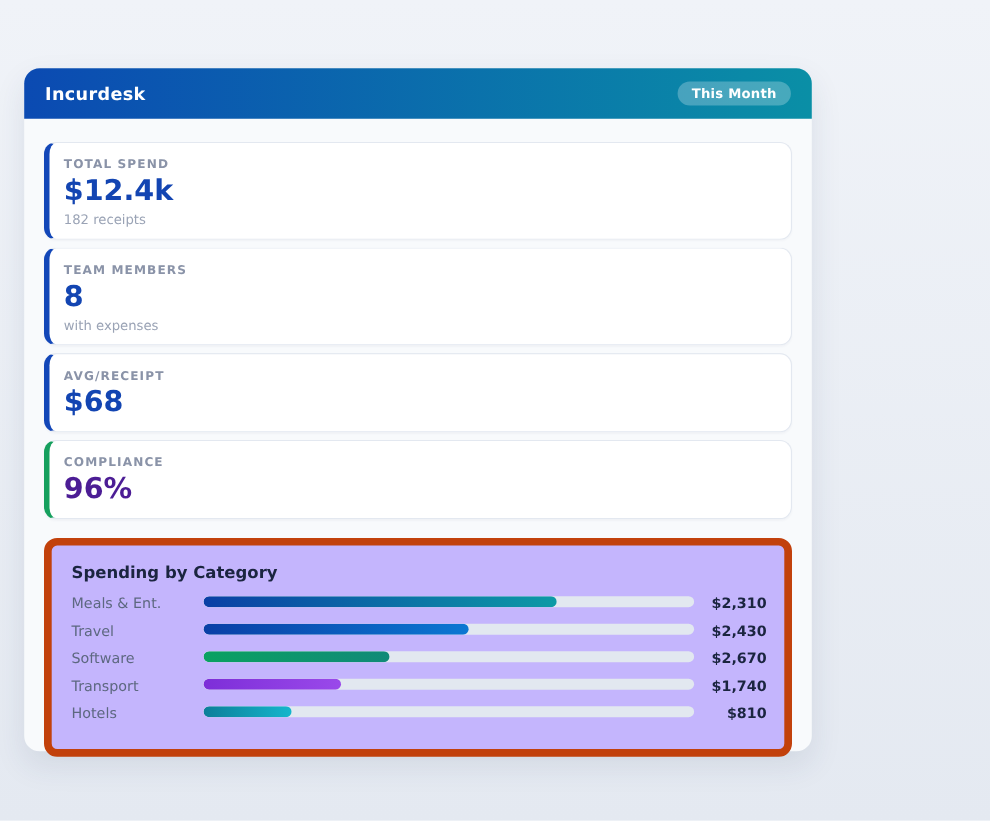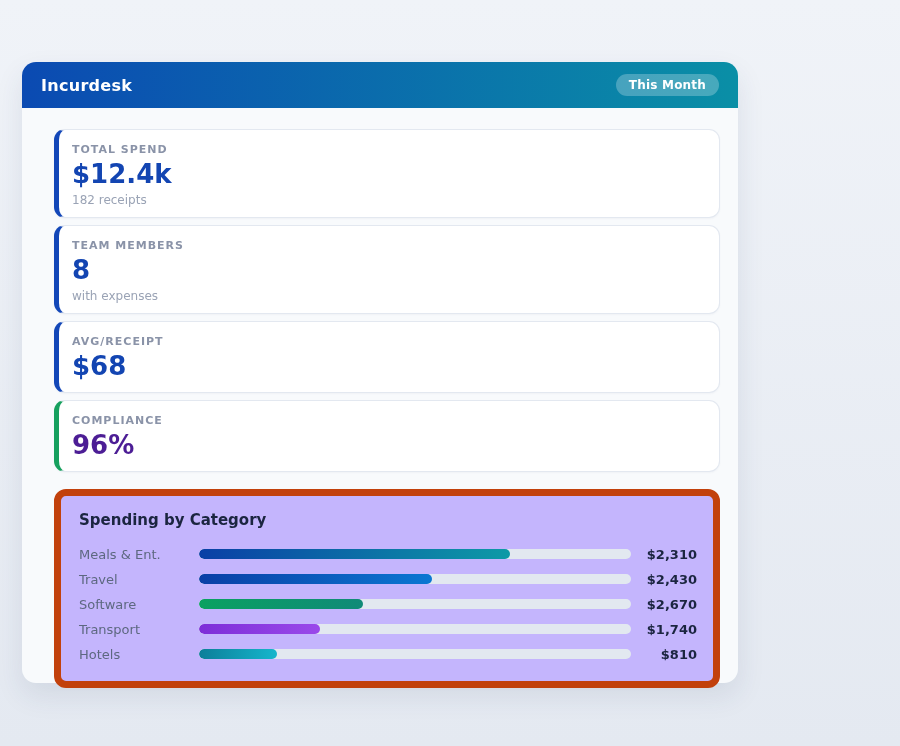--- a/index.html
+++ b/index.html
@@ -43,21 +43,21 @@
     font-weight: bold;
     border-radius: 999px;
     padding: 4px 13px;
     border: none;
     cursor: pointer;
     font-family: inherit;
     letter-spacing: 0.2px;
   }
 
   .content {
-    padding: 21px 18px 0 32px;
+    padding: 21px 18px 0 18px;
   }
 
   .stat-card {
     background: #ffffff;
     border: 1px solid #e3e8f0;
     border-left-width: 5px;
     border-left-style: solid;
     border-radius: 11px;
     padding: 13px 14px 10px 13px;
     margin-bottom: 7px;
@@ -90,21 +90,21 @@
     margin-top: 17px;
   }
   .chart-title {
     font-size: 15px;
     font-weight: bold;
     color: #1b2540;
     margin-bottom: 13px;
   }
   .cat-row {
     display: flex;
-    align-items: center;
+    align-items: flex-start;
     height: 25px;
   }
   .cat-label {
     width: 120px;
     flex: 0 0 120px;
     font-size: 13px;
     color: #5d6880;
   }
   .cat-track {
     flex: 1;

